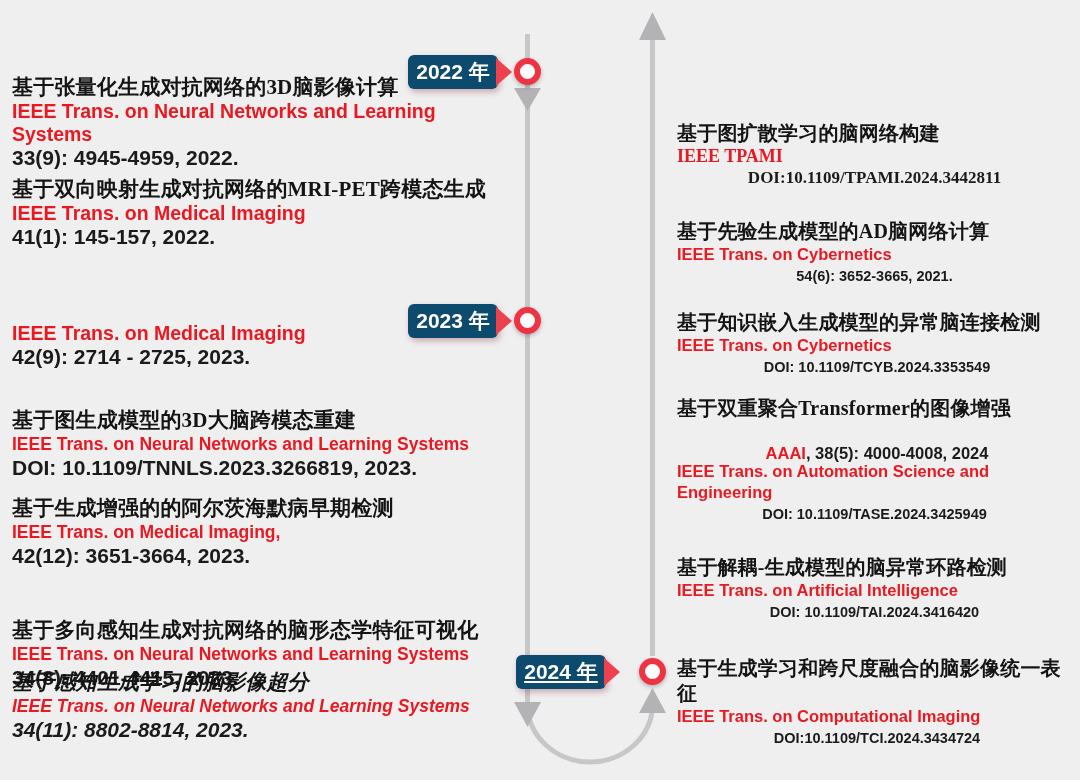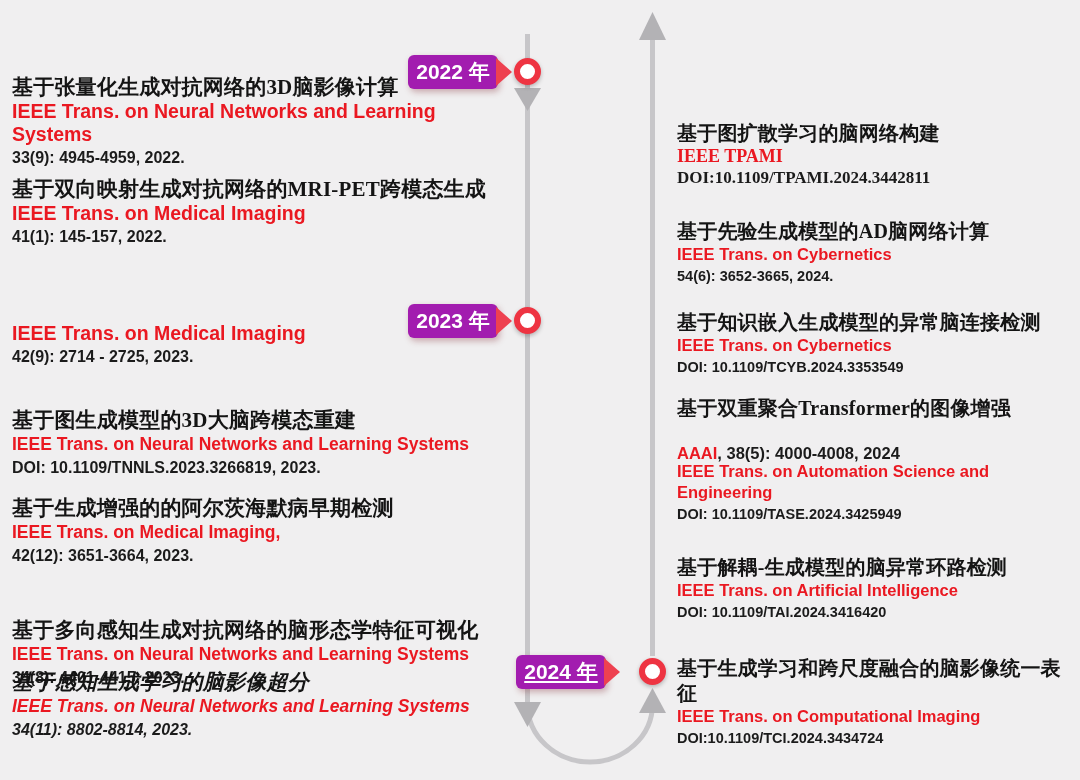--- a/index.html
+++ b/index.html
@@ -15,39 +15,39 @@
   .entry .title {
     font-family:"Liberation Serif","DejaVu Serif",serif;
     font-weight:bold; color:#141414; font-size:21px; line-height:26px;
     letter-spacing:0.2px;
   }
   .entry .journal {
     font-weight:bold; color:#ea1821; font-size:17.5px; line-height:23px;
     white-space:pre-line;
   }
   .entry .cite {
-    font-weight:bold; color:#1b1b1b; font-size:16px; line-height:22px;
+    font-weight:bold; color:#1b1b1b; font-size:21px; line-height:22px;
     margin-top:1px; white-space:pre-line;
   }
   .entry.lg .journal { font-size:19.5px; line-height:23px; }
 
   .col-right .title   { font-size:20px; line-height:25px; }
   .col-right .journal { font-size:16.5px; line-height:21px; }
-  .col-right .cite    { font-size:14.5px; line-height:20px; }
+  .col-right .cite    { font-size:14.5px; line-height:20px;text-align:center; }
   .entry.serif .journal,
   .entry.serif .cite {
     font-family:"Liberation Serif","DejaVu Serif",serif;
   }
   .entry.serif .journal { font-size:18px; }
   .entry.serif .cite    { font-size:17px; }
   .cite .red { color:#ea1821; }
 
   
   .badge {
-    position:absolute; height:34px; width:90px; background:#a21caf;
+    position:absolute; height:34px; width:90px; background:#0c4a6e;
     border-radius:6px; color:#ffffff; display:flex; align-items:center;
     justify-content:center; font-weight:bold; font-size:21px;
     box-shadow:2px 3px 6px rgba(130,40,48,0.35);
   }
   .badge::after {
     content:""; position:absolute; right:-14px; top:50%;
     transform:translateY(-50%); width:0; height:0;
     border-top:14px solid transparent; border-bottom:14px solid transparent;
     border-left:16px solid #ee4150;
   }
@@ -140,21 +140,21 @@
 
     <div class="entry serif" style="left:677px; top:121px; width:395px;">
       <div class="title">基于图扩散学习的脑网络构建</div>
       <div class="journal">IEEE TPAMI</div>
       <div class="cite">DOI:10.1109/TPAMI.2024.3442811</div>
     </div>
 
     <div class="entry" style="left:677px; top:219px; width:395px;">
       <div class="title">基于先验生成模型的AD脑网络计算</div>
       <div class="journal">IEEE Trans. on Cybernetics</div>
-      <div class="cite">54(6): 3652-3665, 2024.</div>
+      <div class="cite">54(6): 3652-3665, 2021.</div>
     </div>
 
     <div class="entry" style="left:677px; top:310px; width:400px;">
       <div class="title">基于知识嵌入生成模型的异常脑连接检测</div>
       <div class="journal">IEEE Trans. on Cybernetics</div>
       <div class="cite">DOI: 10.1109/TCYB.2024.3353549</div>
     </div>
 
     <div class="entry" style="left:677px; top:396px; width:400px;">
       <div class="title">基于双重聚合Transformer的图像增强</div>

